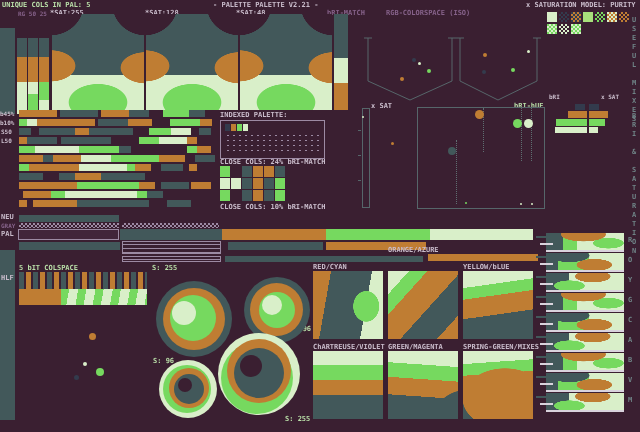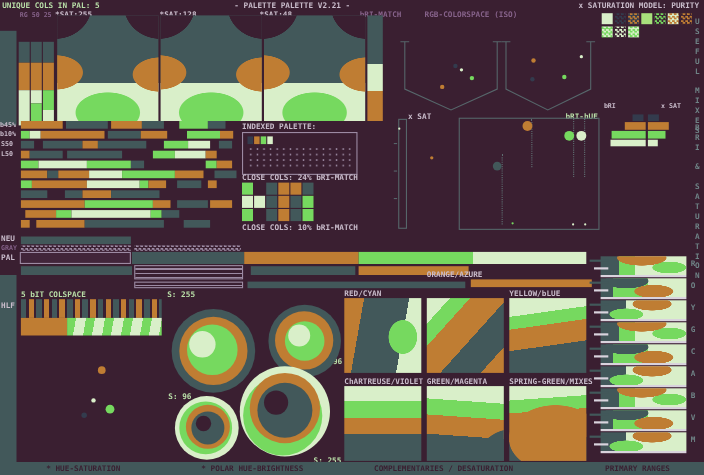--- a/index.html
+++ b/index.html
@@ -420,20 +420,14 @@
       <div style="position: absolute; left: 362px; top: 116px; width: 2px; height: 2px; border-radius: 50%; background: rgb(217, 239, 201);"></div>
       <div style="position: absolute; left: 465px; top: 202px; width: 2px; height: 2px; border-radius: 50%; background: rgb(118, 217, 95);"></div>
       <div style="position: absolute; left: 520px; top: 203px; width: 2px; height: 2px; border-radius: 50%; background: rgb(217, 239, 201);"></div>
       <div style="position: absolute; left: 531px; top: 203px; width: 2px; height: 2px; border-radius: 50%; background: rgb(217, 239, 201);"></div>
       <div style="position: absolute; left: 88.5px; top: 332.5px; width: 7px; height: 7px; border-radius: 50%; background: rgb(191, 125, 51);"></div>
       <div style="position: absolute; left: 83px; top: 362px; width: 4px; height: 4px; border-radius: 50%; background: rgb(217, 239, 201);"></div>
       <div style="position: absolute; left: 96px; top: 368px; width: 8px; height: 8px; border-radius: 50%; background: rgb(118, 217, 95);"></div>
       <div style="position: absolute; left: 73.5px; top: 374.5px; width: 5px; height: 5px; border-radius: 50%; background: rgb(51, 59, 77);"></div>
     </div>
 
-  <div id="bottombar">
-    <span class="t tdk" style="left:42px;top:2px;">* HUE-SATURATION</span>
-    <span class="t tdk" style="left:183px;top:2px;">* POLAR HUE-BRIGHTNESS</span>
-    <span class="t tdk" style="left:340px;top:2px;">COMPLEMENTARIES / DESATURATION</span>
-    <span class="t tdk" style="left:550px;top:2px;">PRIMARY RANGES</span>
-  </div>
 
 </div>
 
 </body></html>

